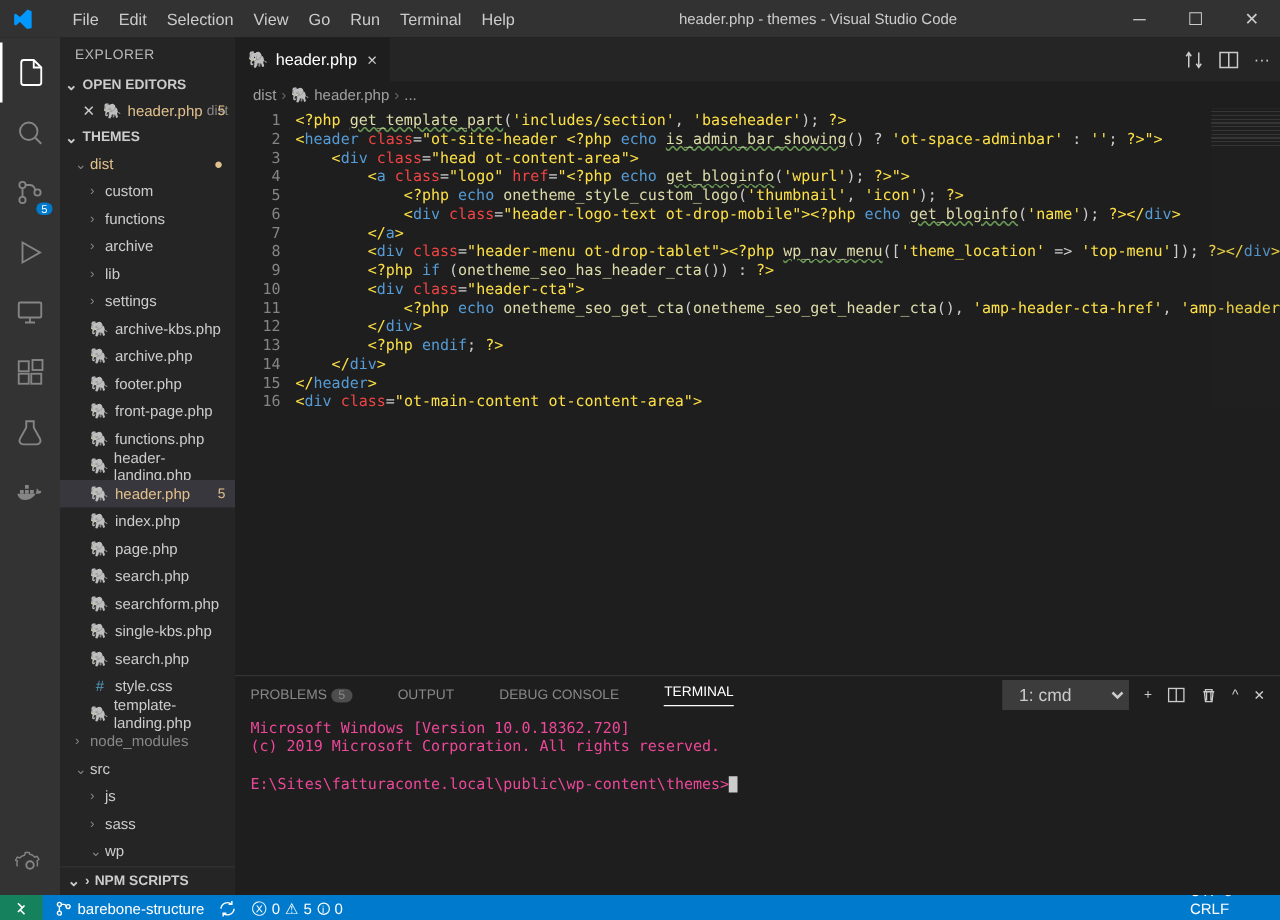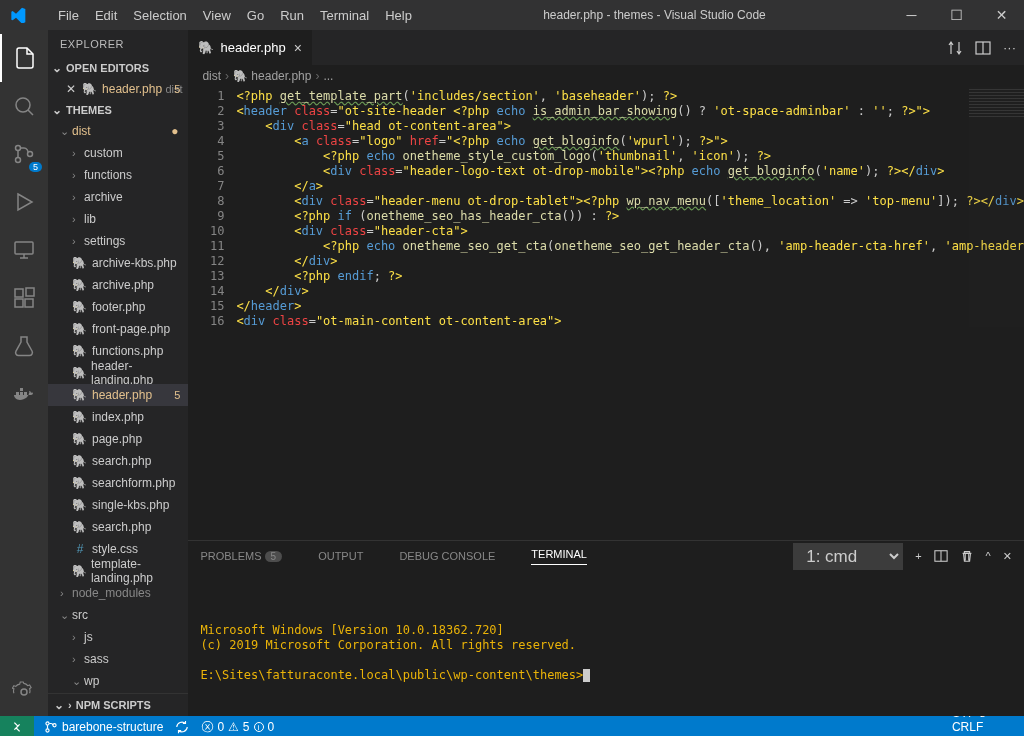--- a/index.html
+++ b/index.html
@@ -42,22 +42,22 @@
 .code-area { flex:1; display:flex; overflow:hidden; font-family:"Consolas",monospace; font-size:12px; line-height:15px; }
 .gutter { width:48px; text-align:right; color:#858585; padding:2px 12px 0 0; user-select:none;}
 .code { flex:1; padding:2px 0 0 0; white-space:pre; overflow:hidden;}
 .code .k{color:#569cd6}.code .f{color:#dcdcaa}.code .s{color:#fde047}.code .p{color:#fde047}.code .t{color:#569cd6}.code .a{color:#ef4444}.code .u{text-decoration: underline wavy #6a9955;}
 .minimap { position:absolute; right:0; top:57px; width:55px; height:240px; background: rgba(50,50,50,0.1);}
 .minimap .slice { width:100%; height:30px; background: repeating-linear-gradient(0deg,#444,#444 1px,transparent 1px,transparent 3px); opacity:0.6;}
 .panel { height:176px; border-top:1px solid #333; display:flex; flex-direction:column;}
 .panel-tabs { height:30px; display:flex; align-items:center; padding:0 12px; font-size:11px; gap:36px; color:#888;}
 .panel-tabs .pt.active { color:#fff; border-bottom:1px solid #fff; padding-bottom:4px;}
 .panel-tabs .right { margin-left:auto; display:flex; align-items:center; gap:12px; color:#ccc;}
-.panel-tabs select { background:#3c3c3c; color:#ccc; border:1px solid #3c3c3c; font-size:17px; padding:2px 28px 2px 8px;}
-.terminal { flex:1; font-family:Consolas,monospace; font-size:12px; color:#eab308; padding: 4px 12px; line-height:15px;margin-top:48px;}
+.panel-tabs select { background:#3c3c3c; color:#ccc; border:1px solid #3c3c3c; font-size:14px; padding:2px 28px 2px 8px;}
+.terminal { flex:1; font-family:Consolas,monospace; font-size:12px; color:#ec4899; padding: 4px 12px; line-height:15px;}
 .terminal .cursor { background:#ccc; display:inline-block; width:7px; height:13px; vertical-align:middle;}
 .statusbar { height:22px; background:#007acc; color:#fff; display:flex; align-items:center; font-size:12px; padding:0 8px;}
 .statusbar .sb-item { padding:0 6px; display:flex; align-items:center; gap:4px;}
 .statusbar .right { margin-left:auto; display:flex;flex-direction:column;}
 .remote { background:#16825d; height:22px; width:34px; display:flex;align-items:center;justify-content:center; margin-left:-8px; margin-right:4px;}
 svg { display: block; }
 </style>
 </head>
 <body>
 

